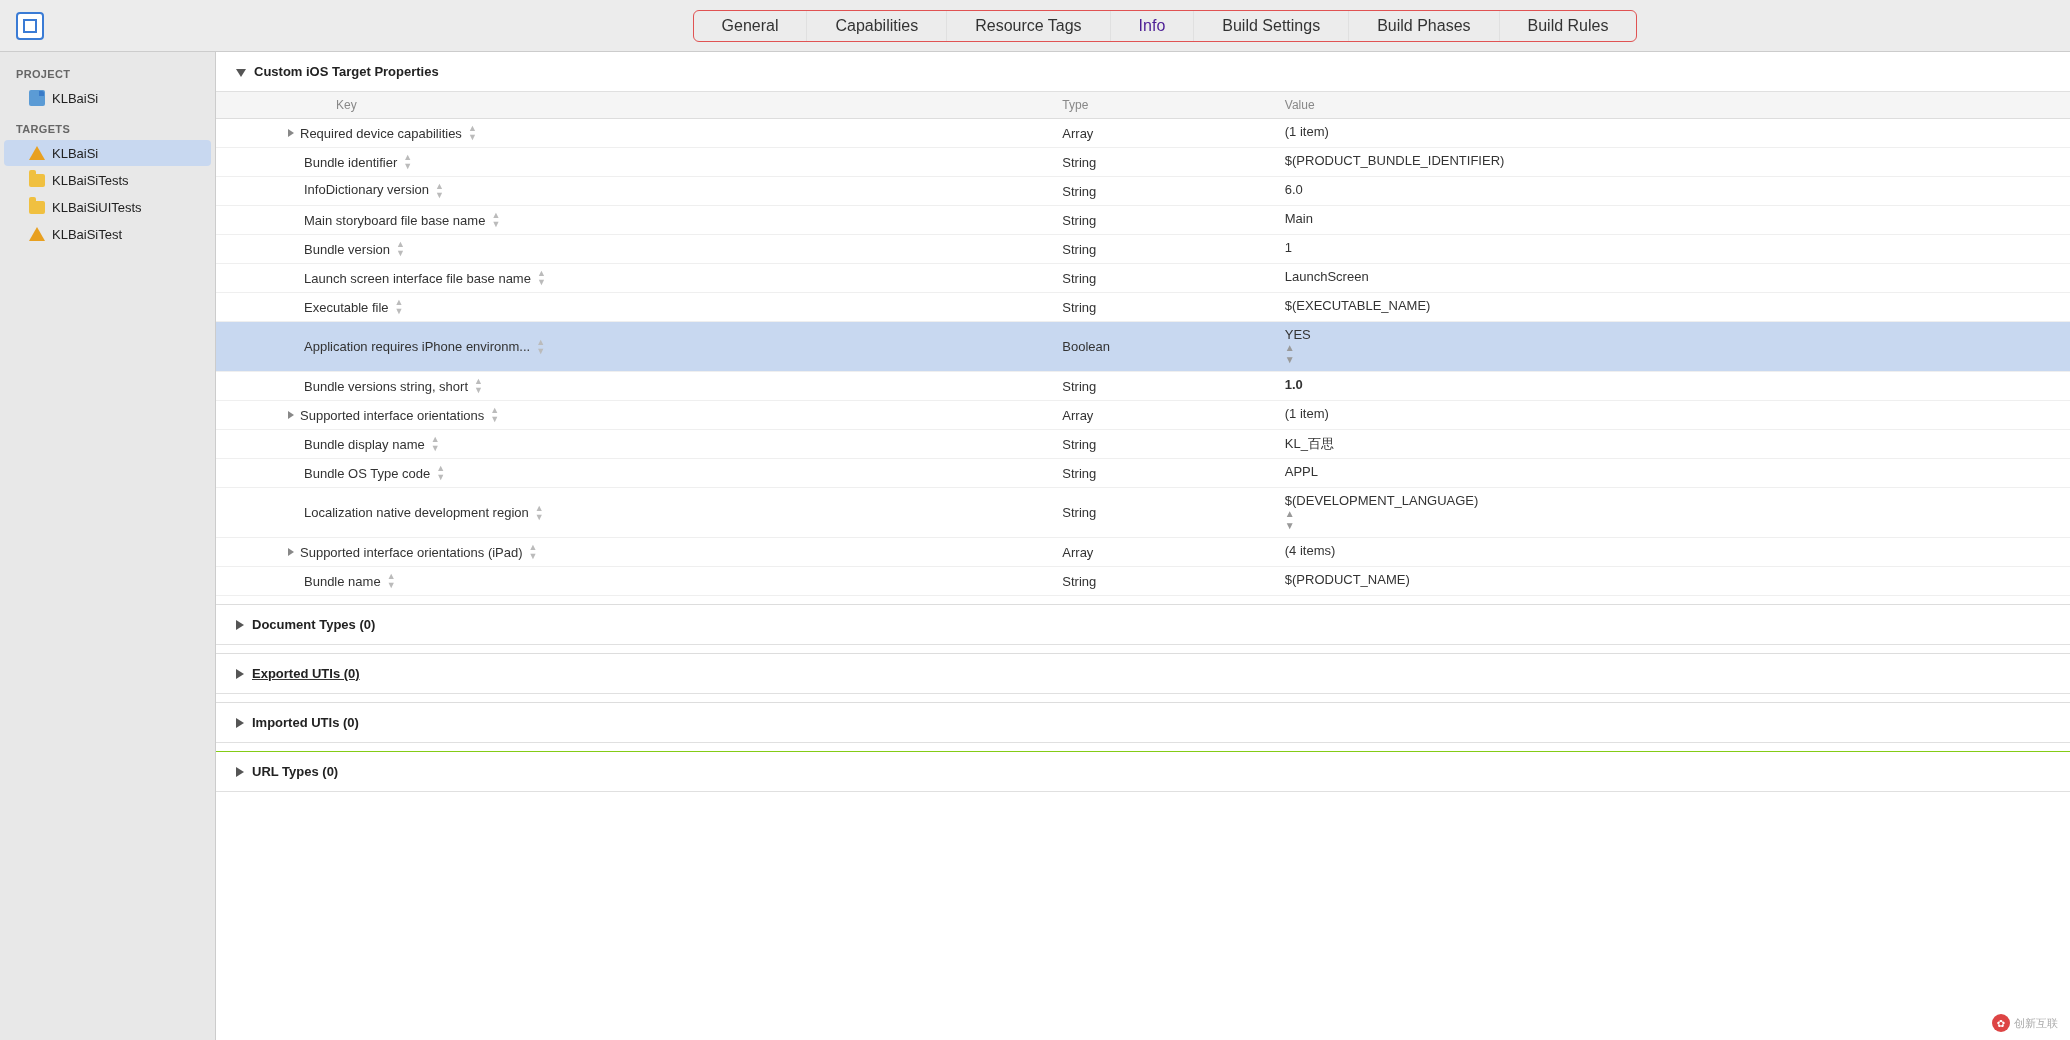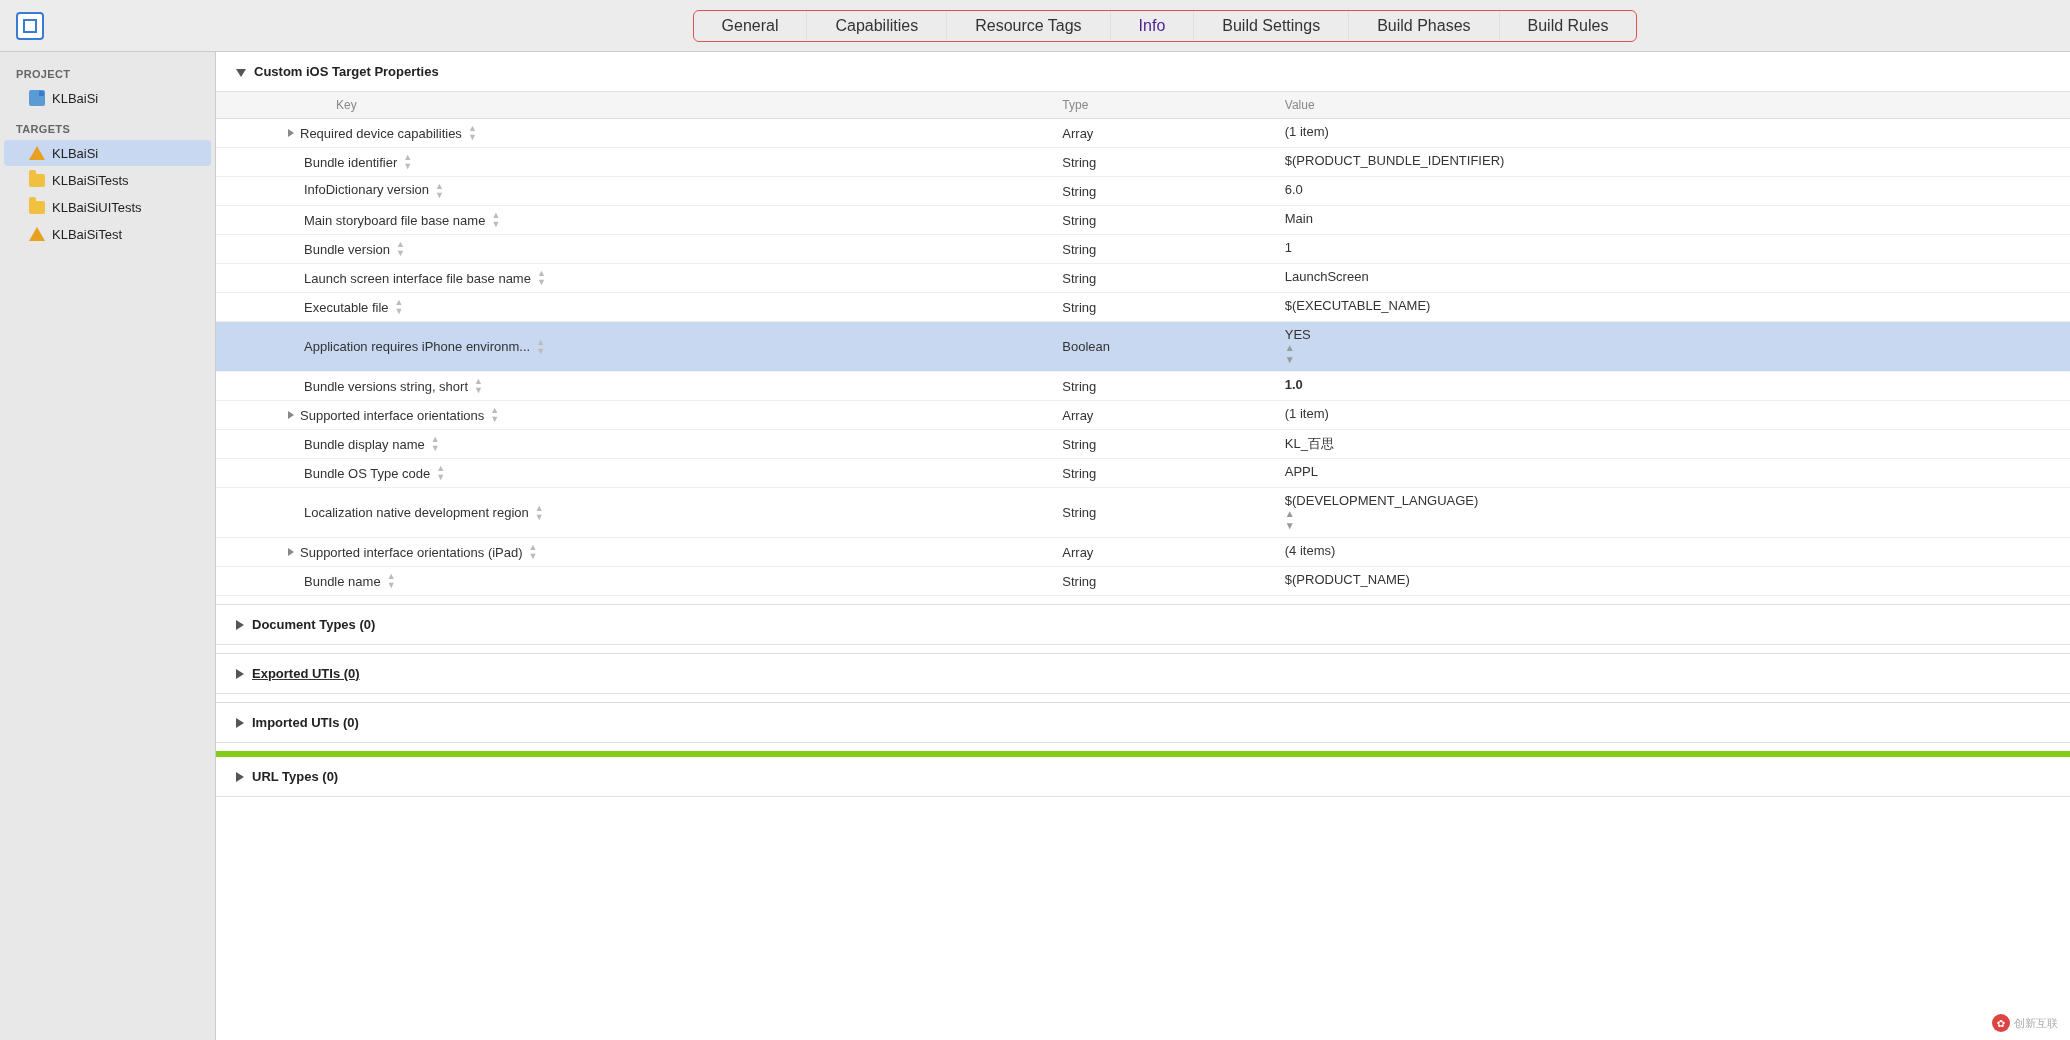--- a/index.html
+++ b/index.html
@@ -584,21 +584,21 @@
     <div class="section-header" style="margin-top:8px; border-top: 1px solid #ddd; text-decoration: underline;">
       <div class="triangle"></div>
       <span class="section-header-title">Exported UTIs (0)</span>
     </div>
 
     <div class="section-header" style="margin-top:8px; border-top: 1px solid #ddd;">
       <div class="triangle"></div>
       <span class="section-header-title">Imported UTIs (0)</span>
     </div>
 
-    <div class="section-header" style="margin-top:8px; border-top: 6px solid #84cc16;">
+    <div class="section-header" style="margin-top:8px; border-top: 1px solid #84cc16;">
       <div class="triangle"></div>
       <span class="section-header-title">URL Types (0)</span>
     </div>
 
   </div>
 </div>
 
 <div id="watermark">
   <span style="display:inline-flex;align-items:center;justify-content:center;width:18px;height:18px;border-radius:50%;background:#d44;color:white;font-size:10px;">✿</span>
   <span>创新互联</span>

